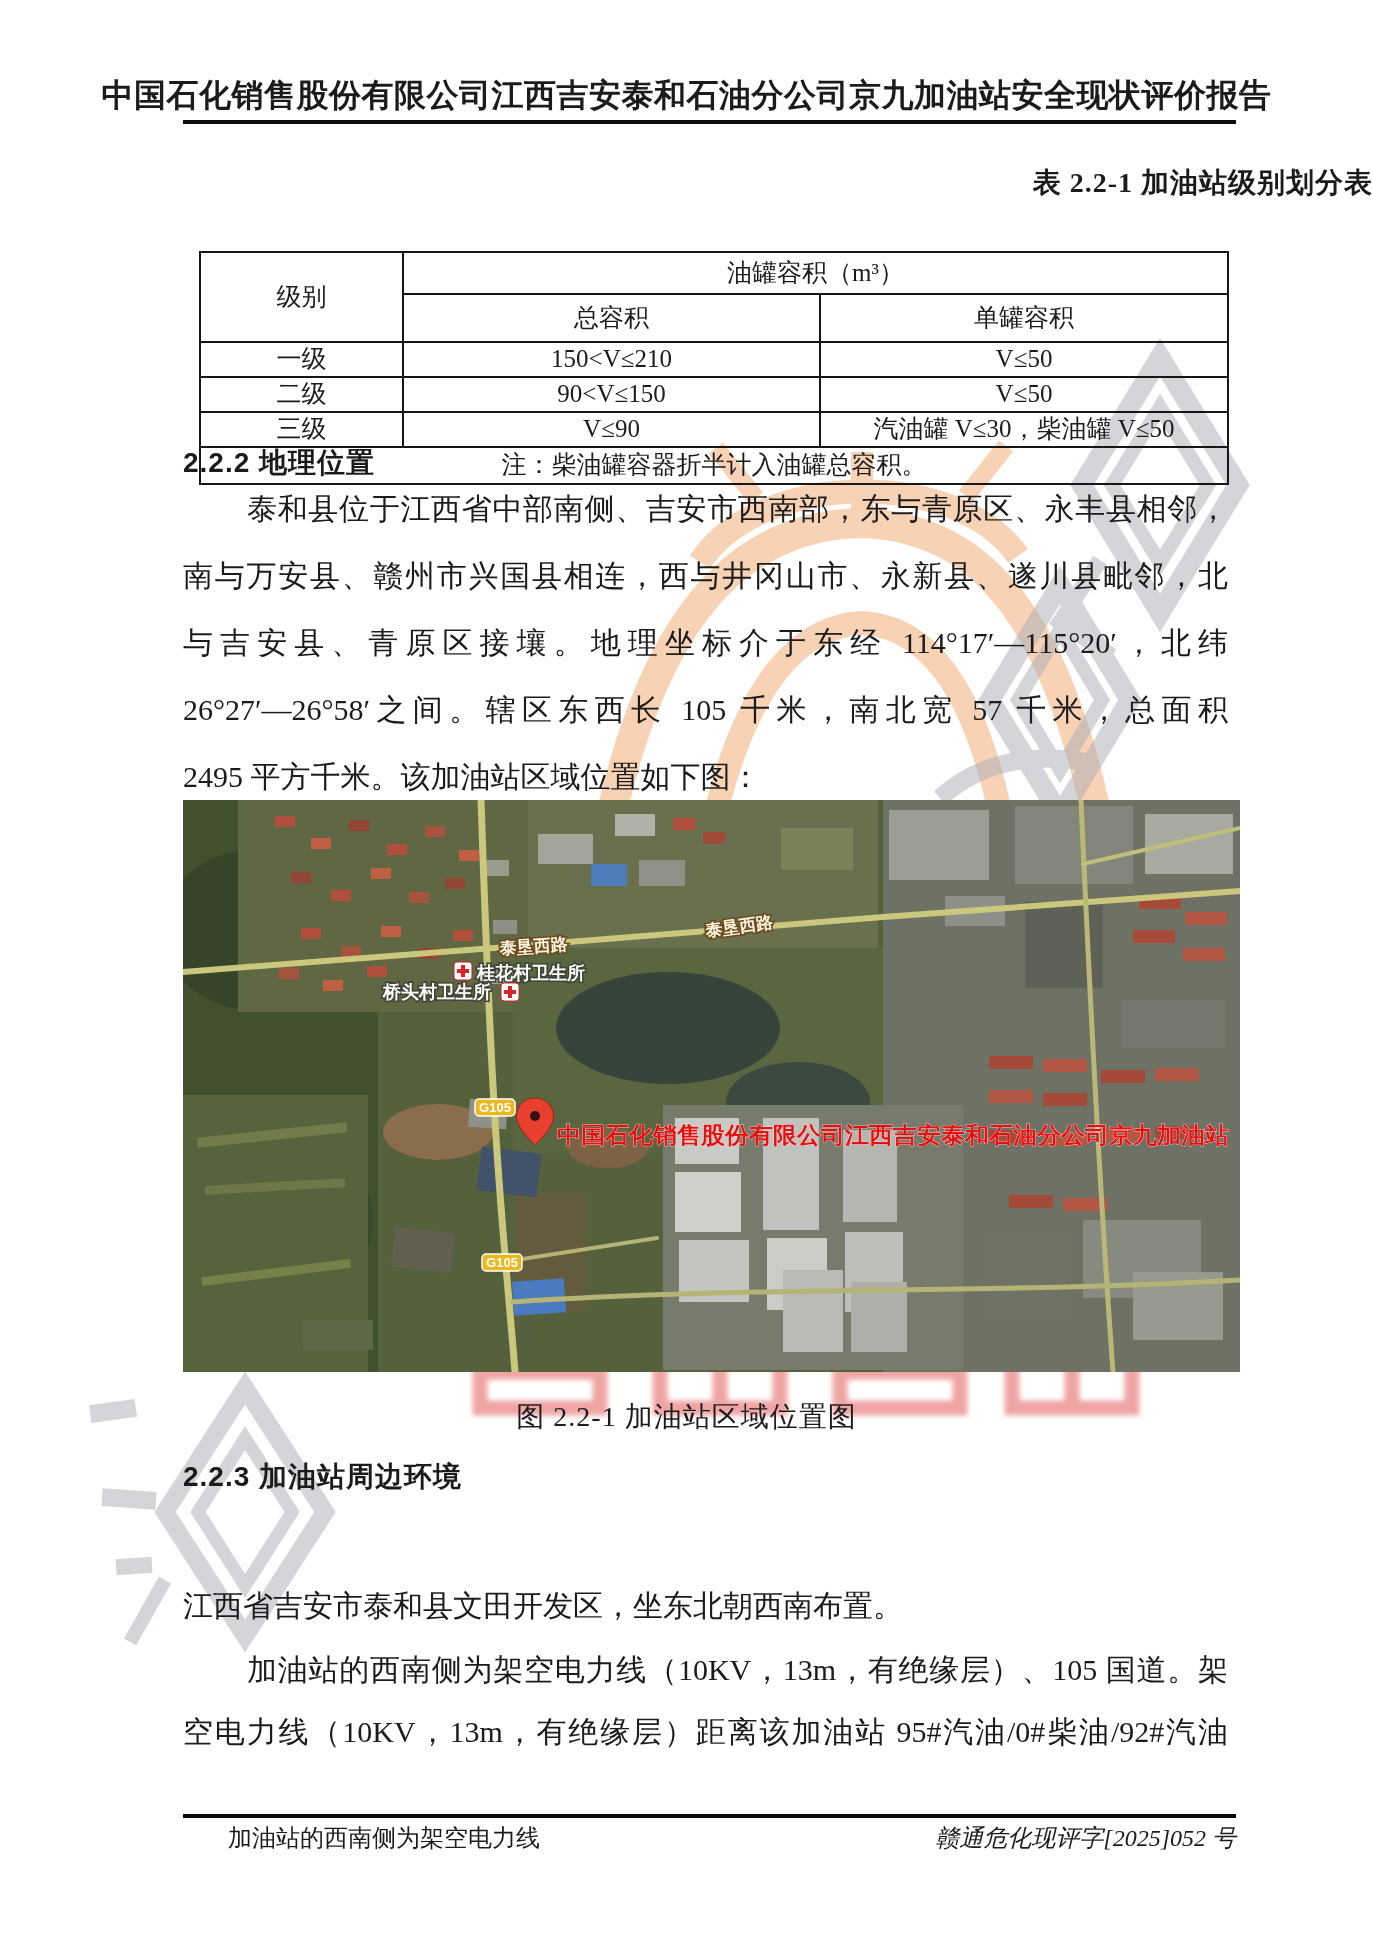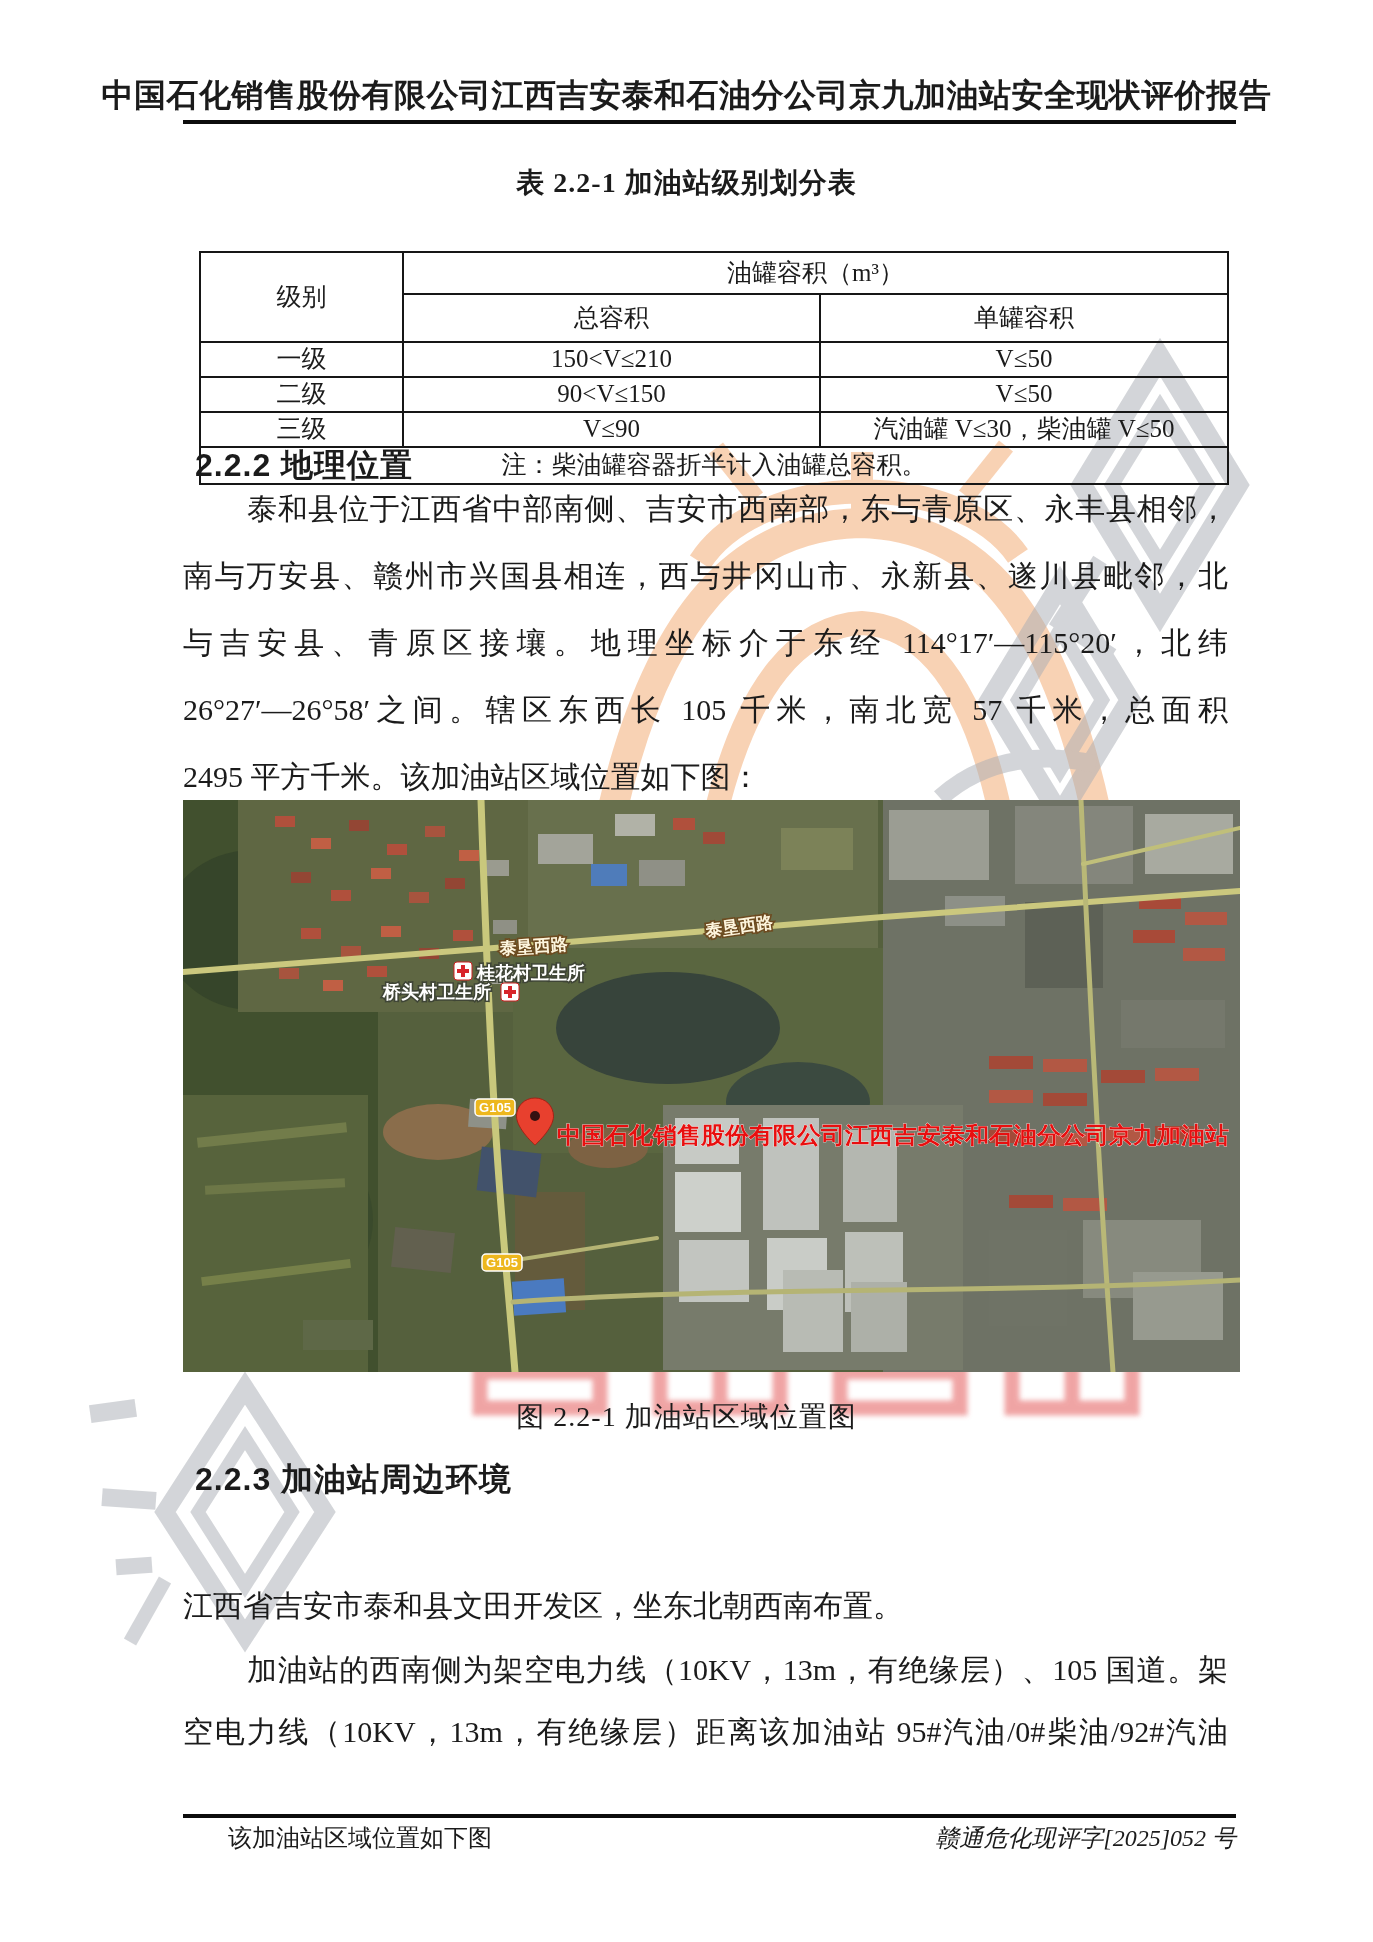--- a/index.html
+++ b/index.html
@@ -5,26 +5,26 @@
   html,body { margin:0; padding:0; background:#e8e8e8; }
   .page { position:relative; width:1373px; height:1942px; margin:0 auto; background:#ffffff;
           overflow:hidden; font-family:"Liberation Serif","DejaVu Serif",serif; color:#1b1b1b; }
   .abs { position:absolute; }
   .z2 { z-index:2; }
   .centerline { left:0; width:1373px; text-align:center; }
   .report-header { top:74px; font-size:32px; font-weight:bold; letter-spacing:0.5px; }
   .rule { left:183px; width:1053px; height:4px; background:#0c0c0c; }
   .rule-top { top:120px; }
   .rule-bottom { top:1814px; }
-  .table-title { top:164px; font-size:28px; font-weight:bold; letter-spacing:1px; }
+  .table-title { top:164px; font-size:28px; font-weight:bold; letter-spacing:1px;text-align:right; }
   table.cls { position:absolute; left:199px; top:227px; width:1028px; z-index:2;
               border-collapse:collapse; table-layout:fixed; font-size:25px;margin-top:24px; }
   table.cls td { border:2px solid #161616; text-align:center; vertical-align:middle;
                  padding:1px 4px; line-height:1.15; }
-  .sec-heading { left:195px; font-size:32px; font-weight:bold;
+  .sec-heading { left:183px; font-size:28px; font-weight:bold;
                  font-family:"Liberation Sans","DejaVu Sans",sans-serif; letter-spacing:1px; }
   .h222 { top:444px; }
   .h223 { top:1458px; }
   .bl { left:183px; width:1045px; font-size:30px; line-height:42px; height:42px;
         white-space:normal; }
   .bl.just { text-align:justify; text-align-last:justify; }
   .bl.ind { text-indent:64px; }
   .caption { top:1398px; font-size:28px; letter-spacing:1px; }
   .map-wrap { position:absolute; left:183px; top:800px; width:1057px; height:572px; z-index:1; }
   .map-wrap svg { display:block; }
@@ -276,16 +276,16 @@
   </div>
 
   <div class="abs z2 centerline caption">图 2.2-1  加油站区域位置图</div>
 
   <div class="abs z2 sec-heading h223">2.2.3 加油站周边环境</div>
   <div class="abs z2 bl" style="top:1585px">江西省吉安市泰和县文田开发区，坐东北朝西南布置。</div>
   <div class="abs z2 bl just ind" style="top:1649px">加油站的西南侧为架空电力线（10KV，13m，有绝缘层）、105 国道。架</div>
   <div class="abs z2 bl just" style="top:1711px">空电力线（10KV，13m，有绝缘层）距离该加油站 95#汽油/0#柴油/92#汽油</div>
 
   <div class="abs z2 rule rule-bottom"></div>
-  <div class="abs z2 footer-left">该加油站区域位置如下图</div>
+  <div class="abs z2 footer-left">加油站的西南侧为架空电力线</div>
   <div class="abs z2 footer-right">赣通危化现评字[2025]052 号</div>
 
 </div>
 
 </body></html>

